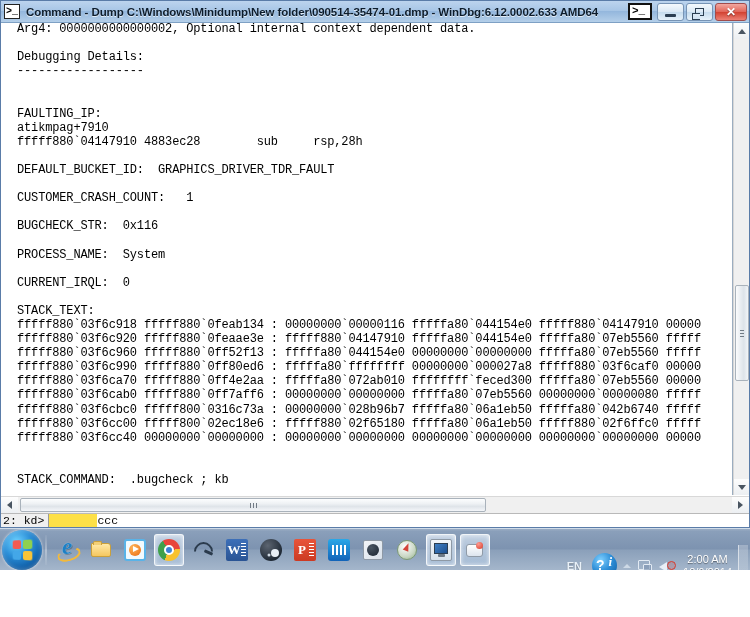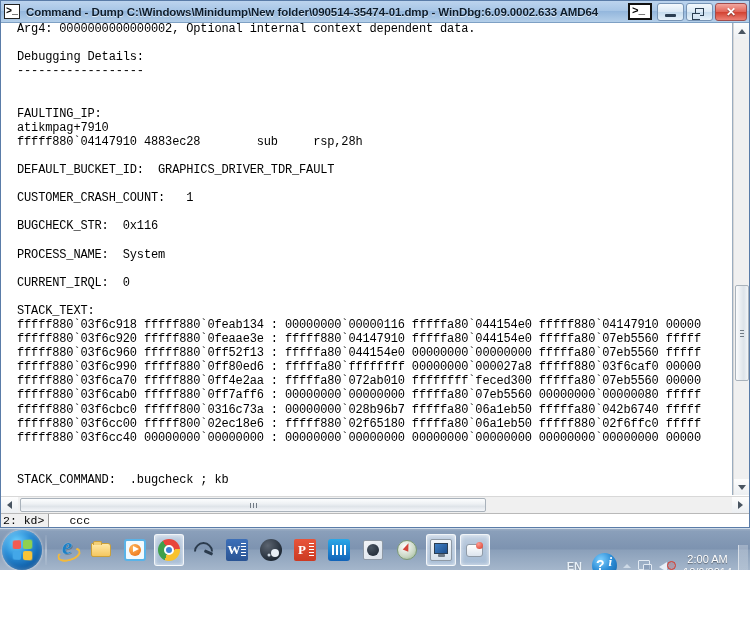--- a/index.html
+++ b/index.html
@@ -302,23 +302,24 @@
     border-right: 1px solid #9a9a9a;
     white-space: pre;
   }
   #promptinput {
     flex: 1 1 auto;
     font-family: "Liberation Mono", monospace;
     font-size: 11.5px;
     line-height: 14px;
     color: #000;
     background: #ffffff;
-    padding-left: 20px;
+    padding-left: 0;
     white-space: pre;
     overflow: hidden;
+    margin-left: 48px;
   }
 
   
   #taskbar {
     position: absolute;
     left: 0; top: 528px;
     width: 750px; height: 42px;
     background: linear-gradient(to bottom, #9aadc4 0%, #8a9fba 6%, #7d93b0 48%, #8ba0ba 52%, #a4b6cb 100%);
     border-top: 1px solid #cfdbe8;
     display: flex;
@@ -809,21 +810,21 @@
 </style>
 </head>
 <body>
 
 <div id="screen">
 
   <div id="window">
 
     <div id="titlebar">
       <div class="tb-appicon"></div>
-      <div id="titletext">Command - Dump C:\Windows\Minidump\New folder\090514-35474-01.dmp - WinDbg:6.09.0002.633 AMD64</div>
+      <div id="titletext">Command - Dump C:\Windows\Minidump\New folder\090514-35474-01.dmp - WinDbg:6.12.0002.633 AMD64</div>
       <div class="tb-buttons">
         <div class="tb-consoleicon"></div>
         <div class="tb-btn">
           <span class="glyph-min"></span>
         </div>
         <div class="tb-btn">
           <span class="glyph-max"></span>
         </div>
         <div class="tb-btn close">
           <span class="glyph-close">✕</span>

